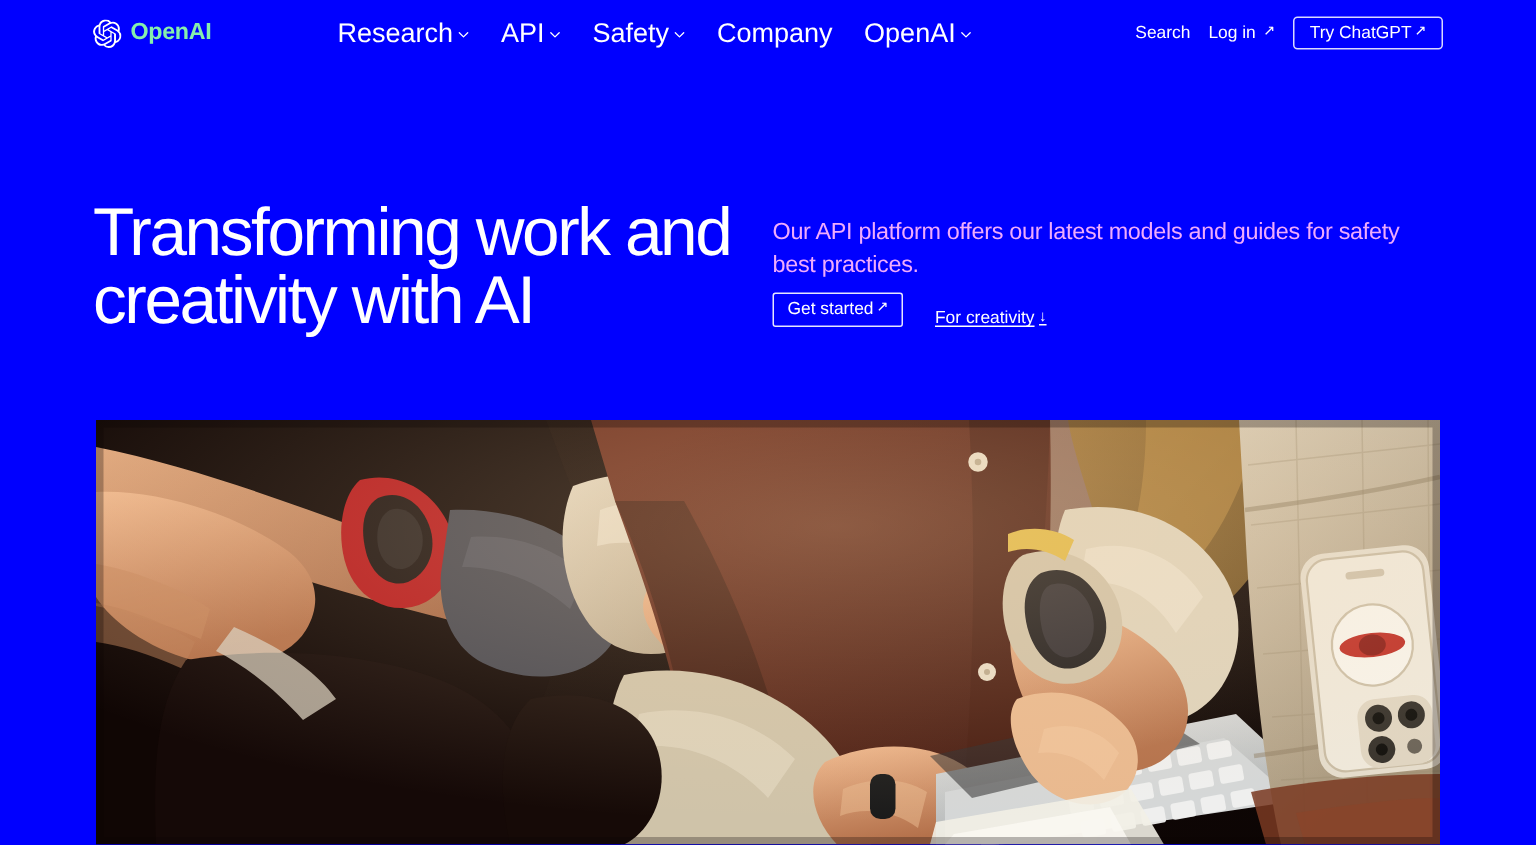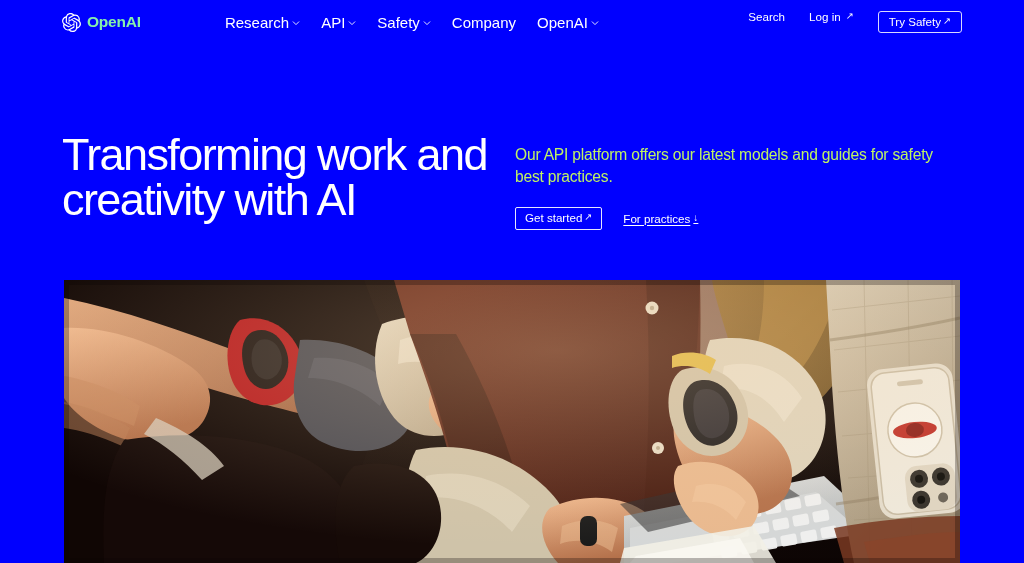--- a/index.html
+++ b/index.html
@@ -23,29 +23,29 @@
   .brand-mark { width:19px; height:19px; display:block; }
   .brand-name {
     color:#86efac; font-size:15.5px; font-weight:700; letter-spacing:-0.2px;
     line-height:1;
   }
   .nav-center {
     display:flex; align-items:center; gap:21px;
     margin-left:84px;
   }
   .nav-link {
-    color:#fff; font-size:15px; line-height:1;
+    color:#fff; font-size:18px; line-height:1;
     display:inline-flex; align-items:center; gap:3px;
     cursor:pointer; white-space:nowrap;
   }
   .chev { display:inline-block; width:8px; height:8px; position:relative; top:1px; }
   .chev svg { display:block; }
   .nav-right {
     margin-left:auto;
-    display:flex; align-items:flex-start; gap:24px;
+    display:flex; align-items:center; gap:12px;
   }
   .nav-right .nav-link { font-size:11.6px; }
   .arrow-ne { font-size:9.5px; line-height:1; position:relative; top:-1px; margin-left:2px; }
   .btn-outline {
     border:1px solid rgba(255,255,255,0.85);
     border-radius:3px;
     padding:4px 10px 5px 10px;
     color:#fff; font-size:11.6px; line-height:1;
     background:transparent; cursor:pointer;
     display:inline-flex; align-items:center; white-space:nowrap;
@@ -60,29 +60,29 @@
   .hero-left { width:452px; flex:0 0 452px; }
   .headline {
     color:#fff;
     font-size:45px;
     line-height:1.0;
     letter-spacing:-1.6px;
     font-weight:400;
   }
   .hero-right { flex:1 1 auto; padding-top:12px; padding-left:1px; }
   .subhead {
-    color:#bef264;
+    color:#f0abfc;
     font-size:15.6px;
     line-height:22px;
     letter-spacing:-0.2px;
     max-width:432px;
   }
   .cta-row {
-    margin-top:19px;
-    display:flex; align-items:center; gap:21px;
+    margin-top:7px;
+    display:flex; align-items:flex-end; gap:21px;
   }
   .btn-get {
     border:1px solid rgba(255,255,255,0.9);
     border-radius:2px;
     padding:4px 9px 5px 9px;
     color:#fff; font-size:11.6px; line-height:1;
     background:transparent; cursor:pointer;
     display:inline-flex; align-items:center; white-space:nowrap;
     font-family:"Liberation Sans", sans-serif;
   }
@@ -165,42 +165,42 @@
 
     <div class="nav-right">
       <a class="nav-link">
         <span>Search</span>
       </a>
       <a class="nav-link">
         <span>Log in</span>
         <span class="arrow-ne">↗</span>
       </a>
       <button class="btn-outline">
-        <span>Try Safety</span>
+        <span>Try ChatGPT</span>
         <span class="arrow-ne">↗</span>
       </button>
     </div>
 
   </nav>
 
   <section class="hero">
 
     <div class="hero-left">
       <h1 class="headline">Transforming work and creativity with AI</h1>
     </div>
 
     <div class="hero-right">
       <p class="subhead">Our API platform offers our latest models and guides for safety best practices.</p>
       <div class="cta-row">
         <button class="btn-get">
           <span>Get started</span>
           <span class="arrow-ne">↗</span>
         </button>
         <a class="link-dev">
-          <span>For practices</span>
+          <span>For creativity</span>
           <span class="arrow-dn">↓</span>
         </a>
       </div>
     </div>
 
   </section>
 
   <figure class="hero-img-wrap">
     <svg viewBox="0 0 896 283" preserveAspectRatio="none" aria-hidden="true">
       <defs>

